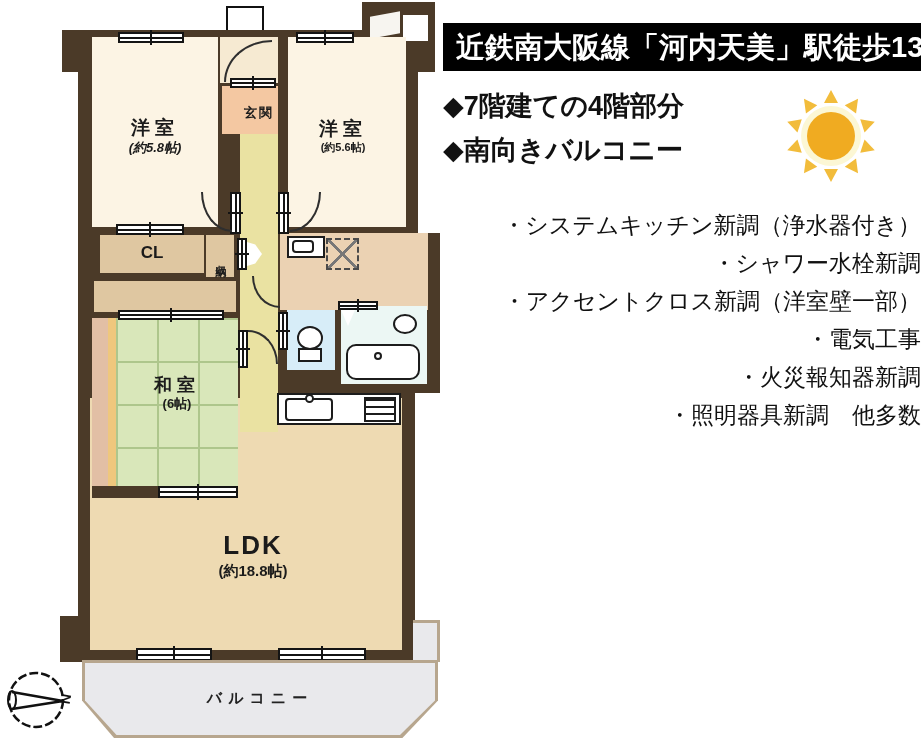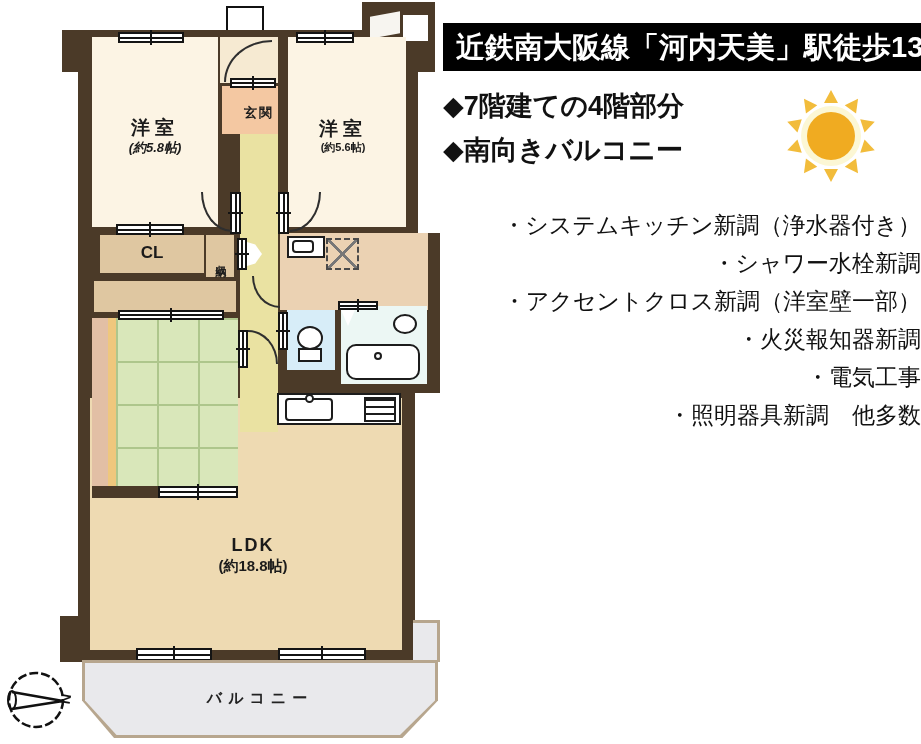--- a/index.html
+++ b/index.html
@@ -136,22 +136,26 @@
     <div style="font-size:19px;letter-spacing:5px;">洋室</div>
     <div class="sub" style="font-size:13px;font-style:italic;">(約5.8帖)</div>
   </div>
   <div class="lbl" style="left:284px;top:108px;width:118px;height:56px;">
     <div style="font-size:19px;letter-spacing:5px;">洋室</div>
     <div class="sub" style="font-size:11px;">(約5.6帖)</div>
   </div>
   <div class="lbl" style="left:238px;top:104px;width:42px;height:18px;font-size:13px;letter-spacing:2px;">玄関</div>
   <div class="lbl" style="left:100px;top:235px;width:104px;height:35px;font-size:17px;border-radius:12px;">CL</div>
   <div class="lbl vtext" style="left:208px;top:237px;width:24px;height:40px;font-size:11px;">収納</div>
+  <div class="lbl" style="left:116px;top:366px;width:122px;height:54px;">
+    <div style="font-size:18px;letter-spacing:5px;">和室</div>
+    <div class="sub" style="font-size:13px;">(6帖)</div>
+  </div>
   <div class="lbl" style="left:173px;top:526px;width:160px;height:58px;">
-    <div style="font-size:18px;letter-spacing:2px;">LDK</div>
+    <div style="font-size:26px;letter-spacing:2px;">LDK</div>
     <div class="sub" style="font-size:15px;text-align:right;">(約18.8帖)</div>
   </div>
 
   <div class="abs" style="left:413px;top:620px;width:27px;height:42px;background:#e9e9ec;border-right:3px solid #b7a68e;border-top:3px solid #b7a68e;box-sizing:border-box;"></div>
   <div class="balcony-outer" style="left:82px;top:660px;width:356px;height:78px;">
     <div class="balcony-inner"></div>
   </div>
   <div class="lbl" style="left:140px;top:686px;width:240px;height:24px;font-size:15px;letter-spacing:6px;font-weight:bold;color:#222;">バルコニー</div>
 
   <svg class="abs" style="left:4px;top:662px;" width="72" height="76" viewBox="0 0 72 76">
@@ -186,17 +190,17 @@
         </g>
       <circle r="30" fill="#fcf7d4"></circle>
       <circle r="24" fill="#f0ab21"></circle>
     </g>
   </svg>
 
   <div class="renovations">
     <div class="renovation-line">・システムキッチン新調（浄水器付き）</div>
     <div class="renovation-line">・シャワー水栓新調</div>
     <div class="renovation-line">・アクセントクロス新調（洋室壁一部）</div>
+    <div class="renovation-line">・電気工事</div>
     <div class="renovation-line">・火災報知器新調</div>
-    <div class="renovation-line">・電気工事</div>
     <div class="renovation-line">・照明器具新調　他多数</div>
   </div>
 </div>
 
 </body></html>

